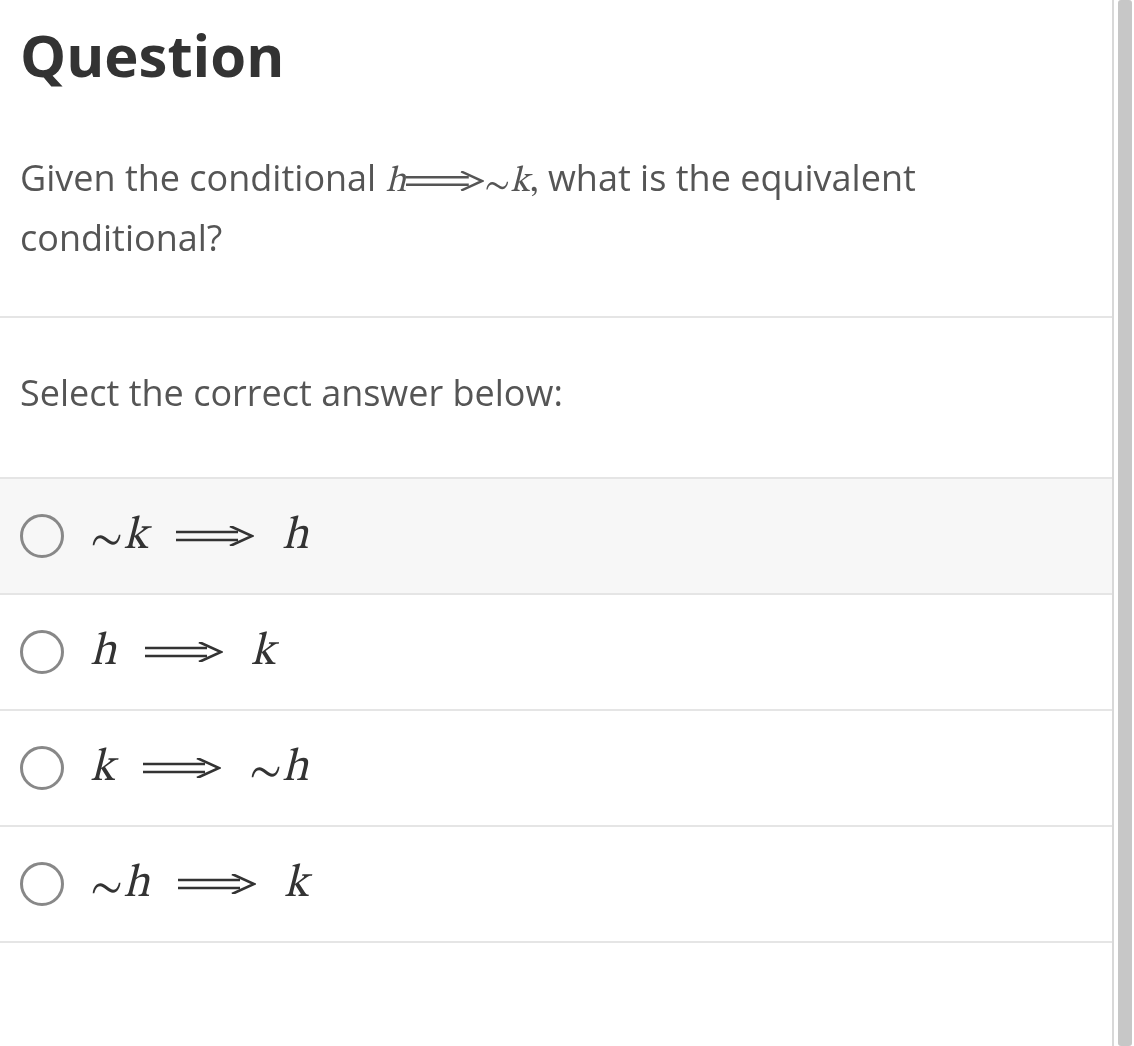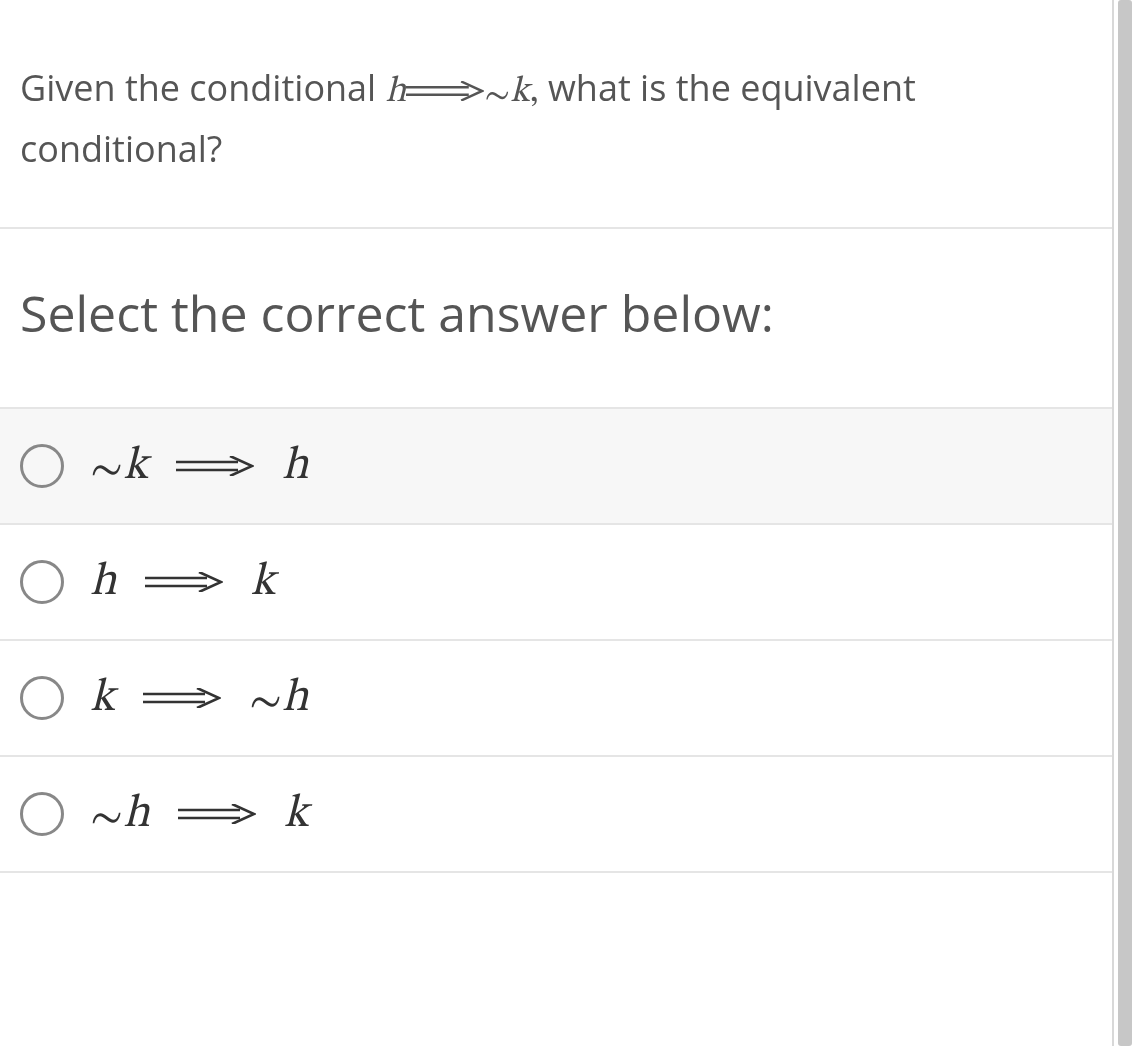--- a/index.html
+++ b/index.html
@@ -67,21 +67,21 @@
     .math-sym {
       font-family: 'STIX Two Math', 'Latin Modern Math', 'Cambria Math', Georgia, serif;
     }
     .divider {
       height: 2px;
       background: #e5e5e5;
       width: 100%;
     }
     .instruction {
       padding: 50px 32px 60px 20px;
-      font-size: 50px;
+      font-size: 36px;
       color: #555555;
     }
     .answer-option {
       display: flex;
       align-items: center;
       padding: 28px 20px;
       border-top: 2px solid #e5e5e5;
       cursor: pointer;
       gap: 26px;
       font-size: 46px;
@@ -125,20 +125,23 @@
       font-family: 'STIX Two Math', 'Latin Modern Math', 'Cambria Math', Georgia, serif;
       display: inline-block;
       transform: translateY(4px);
     }
   </style>
 </head>
 <body>
 
 <div class="container">
 
+  <div class="question-header">
+    <h1 class="question-title">Question</h1>
+  </div>
 
   <div class="question-body">
     <span>Given the conditional </span><span class="math-italic">h</span><span class="implies-arrow"><svg viewBox="0 0 82 20">
           <line x1="0" y1="6" x2="66" y2="6" stroke="#555" stroke-width="2.6"></line>
           <line x1="0" y1="14" x2="66" y2="14" stroke="#555" stroke-width="2.6"></line>
           <polyline points="58,0 80,10 58,20" fill="none" stroke="#555" stroke-width="2.6"></polyline>
         </svg></span><span class="tilde math-sym">∼</span><span class="math-italic">k</span><span class="math-sym">,</span><span> what is the equivalent conditional?</span>
   </div>
 
   <div class="divider"></div>

